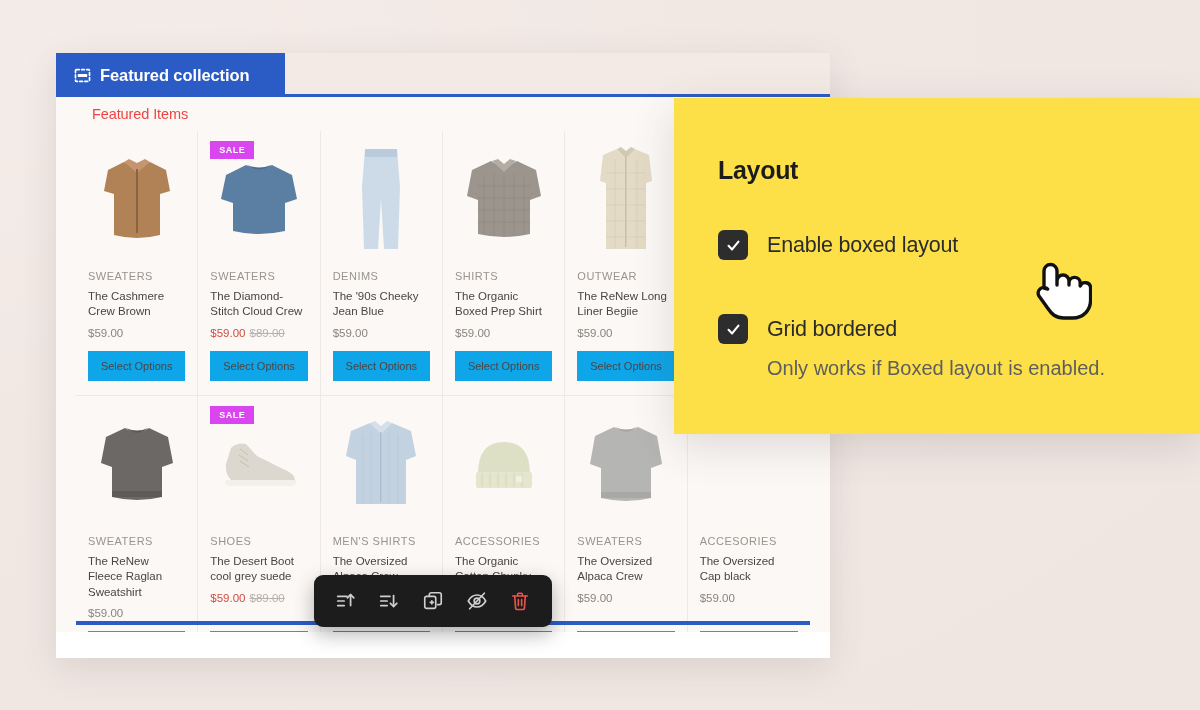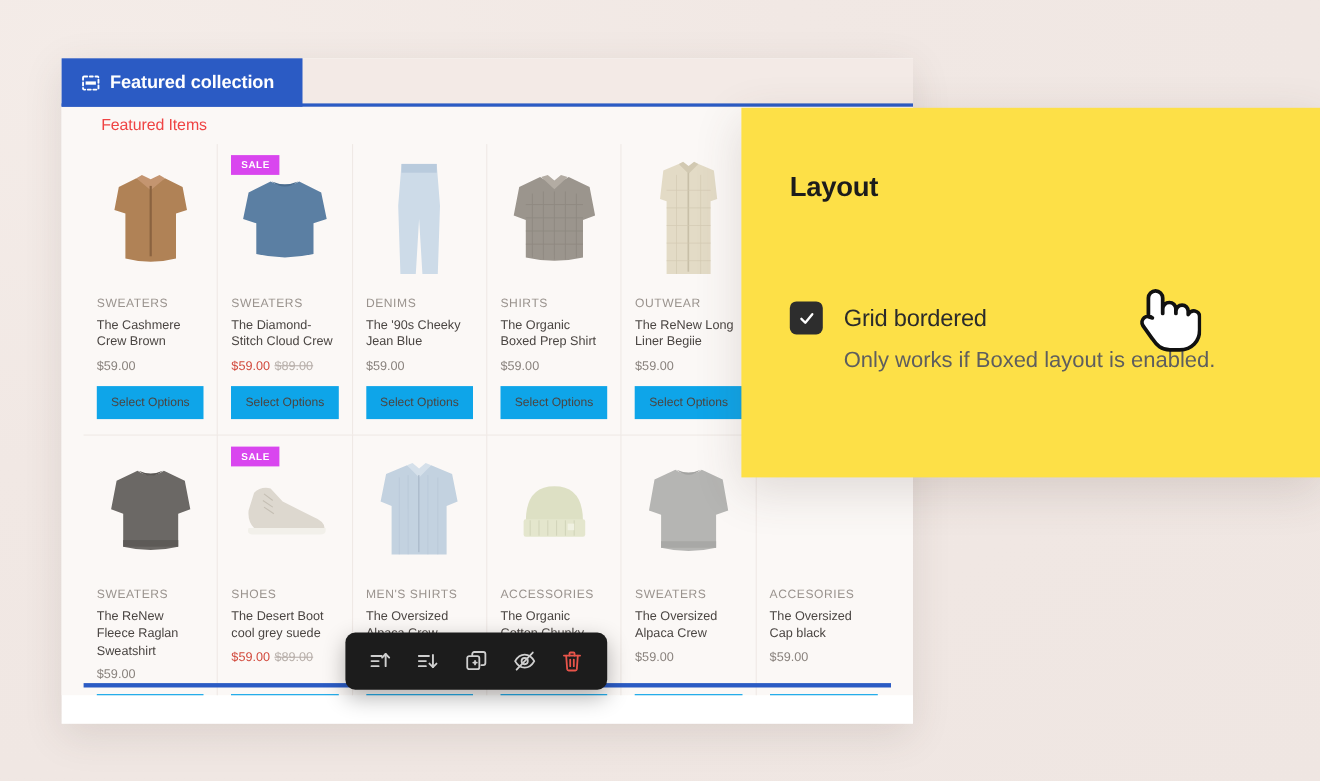--- a/index.html
+++ b/index.html
@@ -37,21 +37,21 @@
     position: relative;
     height: 44px;
     background: #f3eae6;
     display: flex;
     align-items: stretch;
   }
   .tab {
     display: flex;
     align-items: center;
     gap: 9px;
-    padding: 0 26px 0 18px;
+    padding: 0 36px 0 18px;
     background: #2b5bc4;
     color: #ffffff;
     font-size: 16.5px;
     font-weight: bold;
     letter-spacing: -0.1px;
   }
   .tab-icon { width: 17px; height: 17px; display: block; flex: none; }
   .tab-underline {
     position: absolute;
     left: 0; right: 0; bottom: 0;
@@ -518,20 +518,28 @@
       <path d="M6.2 6.5 L7.2 20 a1.5 1.5 0 0 0 1.5 1.3 h6.6 a1.5 1.5 0 0 0 1.5-1.3 L17.8 6.5"></path>
       <path d="M10.2 10.5 V17 M13.8 10.5 V17"></path>
     </svg>
   </button>
 </div>
 
 <div class="layout-panel">
 
   <div class="panel-title">Layout</div>
 
+  <div class="opt-row">
+    <span class="checkbox">
+      <svg width="17" height="17" viewBox="0 0 24 24" fill="none" stroke="#ffffff" stroke-width="3" stroke-linecap="round" stroke-linejoin="round">
+        <path d="M5 12.5 L10 17.5 L19 6.5"></path>
+      </svg>
+    </span>
+    <span class="opt-label">Enable boxed layout</span>
+  </div>
 
   <div class="gap-lg"></div>
 
   <div class="opt-row">
     <span class="checkbox">
       <svg width="17" height="17" viewBox="0 0 24 24" fill="none" stroke="#ffffff" stroke-width="3" stroke-linecap="round" stroke-linejoin="round">
         <path d="M5 12.5 L10 17.5 L19 6.5"></path>
       </svg>
     </span>
     <span class="opt-label">Grid bordered</span>

